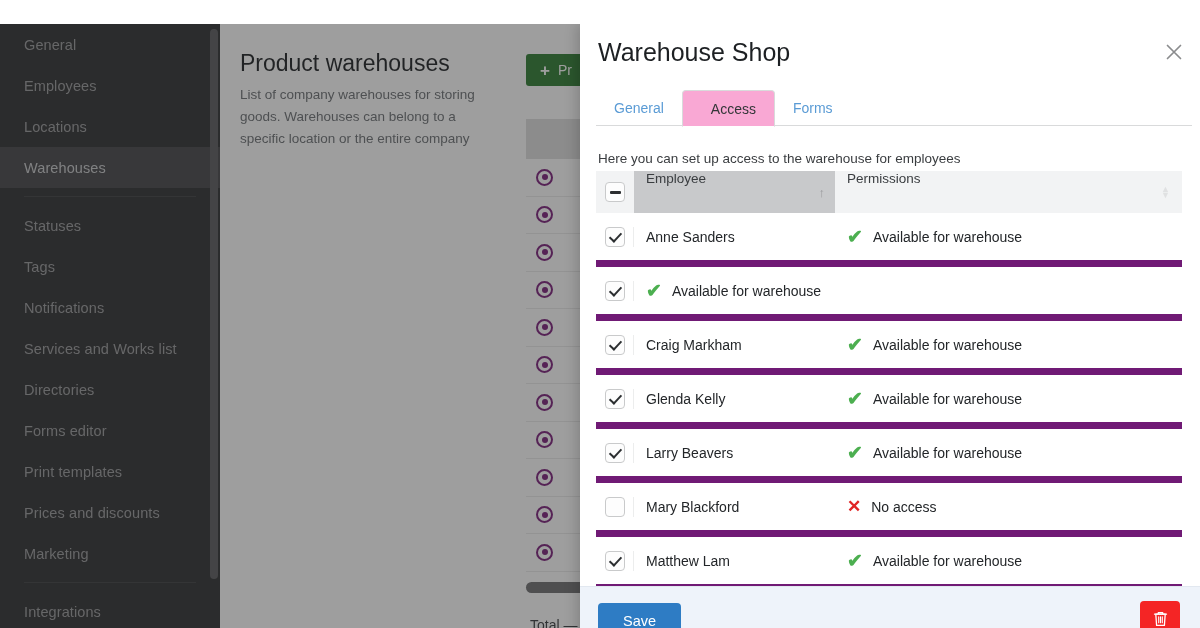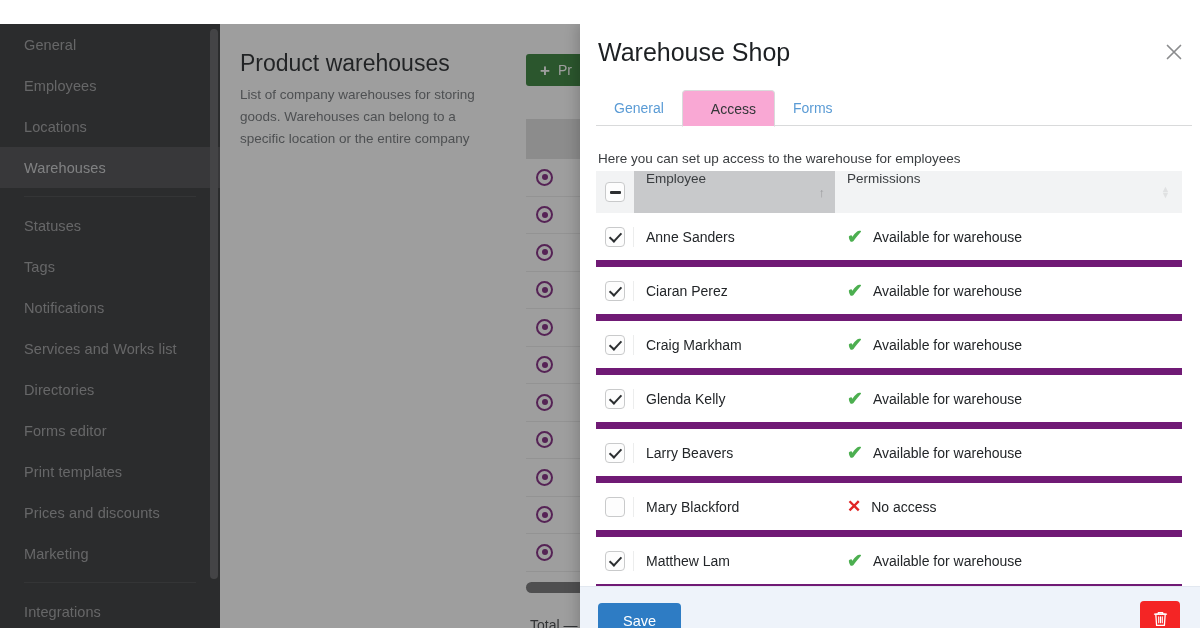--- a/index.html
+++ b/index.html
@@ -490,21 +490,20 @@
               <div class="name">Anne Sanders</div>
               <div class="perm">
                 <span class="tick">✔</span>
                 <span>Available for warehouse</span>
               </div>
             </div>
             <div class="grow">
               <div class="cb-cell">
                 <div class="cbox checked"></div>
               </div>
-              <div class="name">Ciaran Perez</div>
               <div class="perm">
                 <span class="tick">✔</span>
                 <span>Available for warehouse</span>
               </div>
             </div>
             <div class="grow">
               <div class="cb-cell">
                 <div class="cbox checked"></div>
               </div>
               <div class="name">Craig Markham</div>

